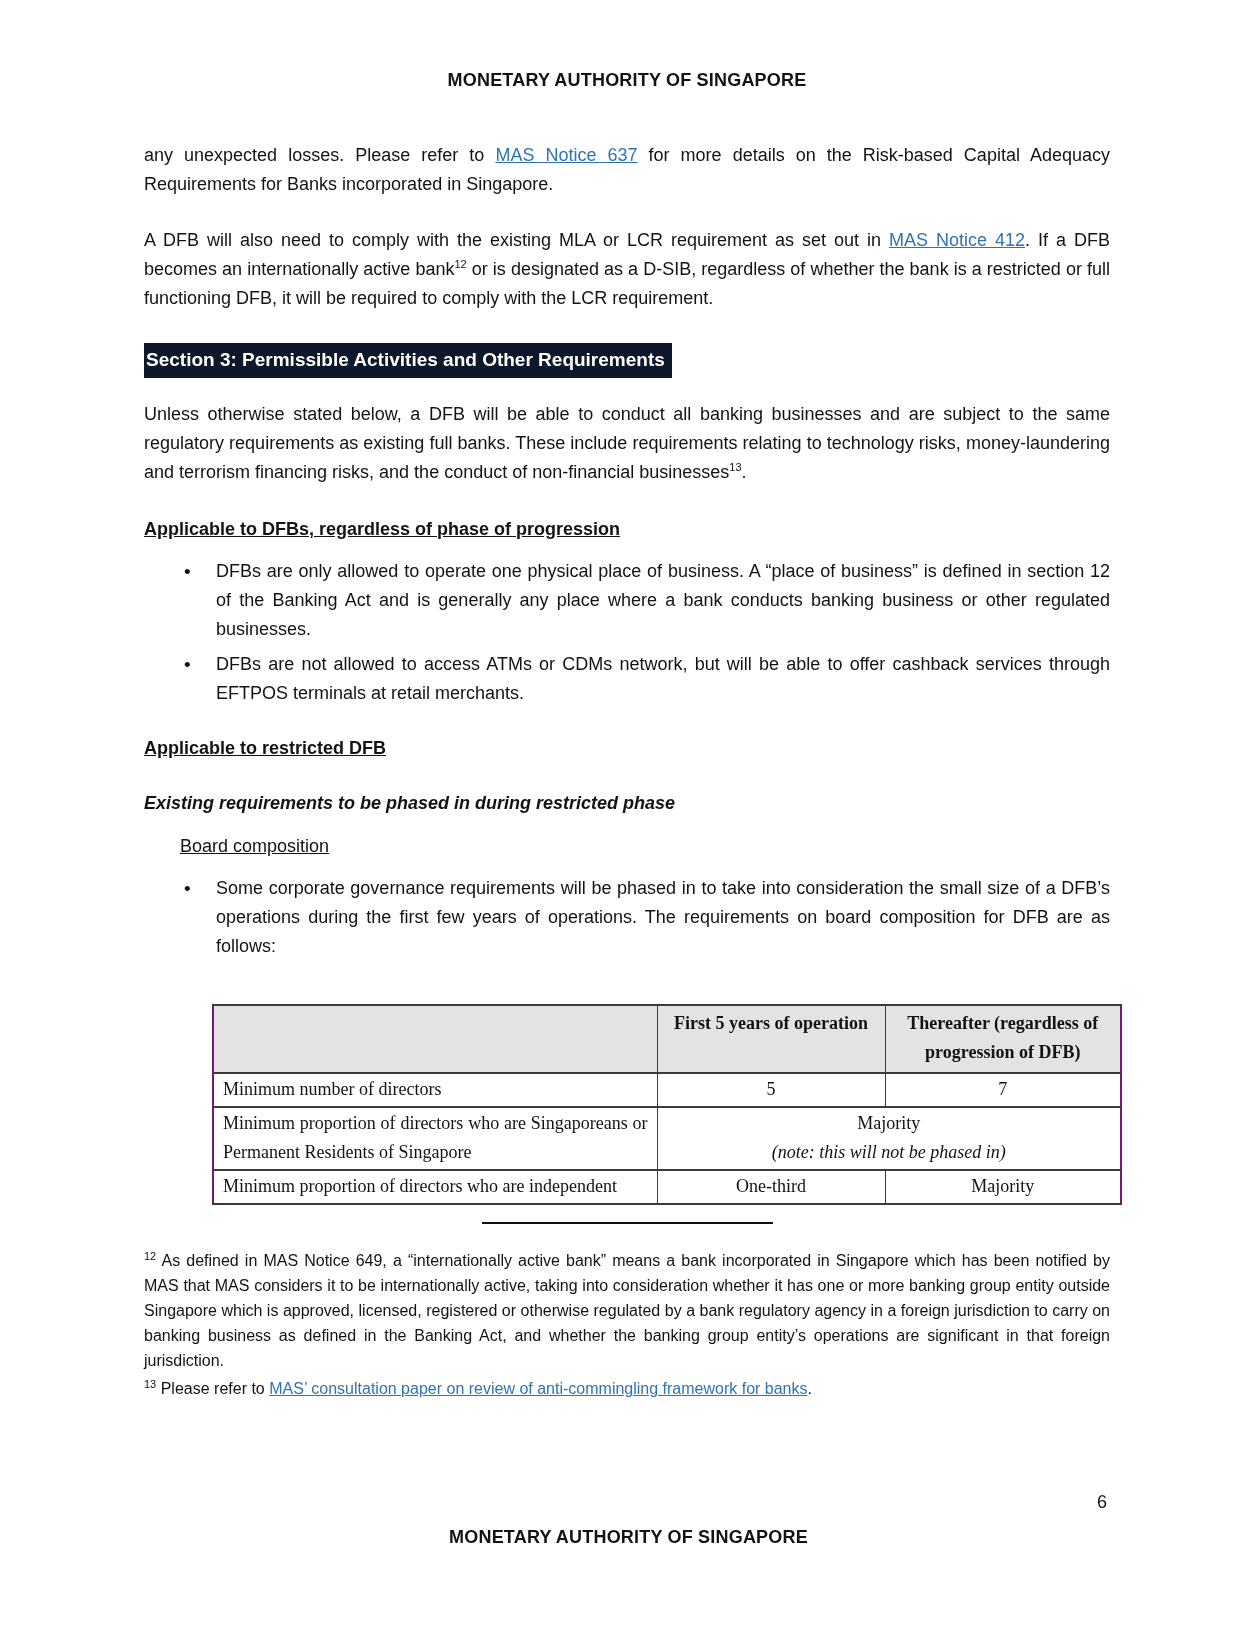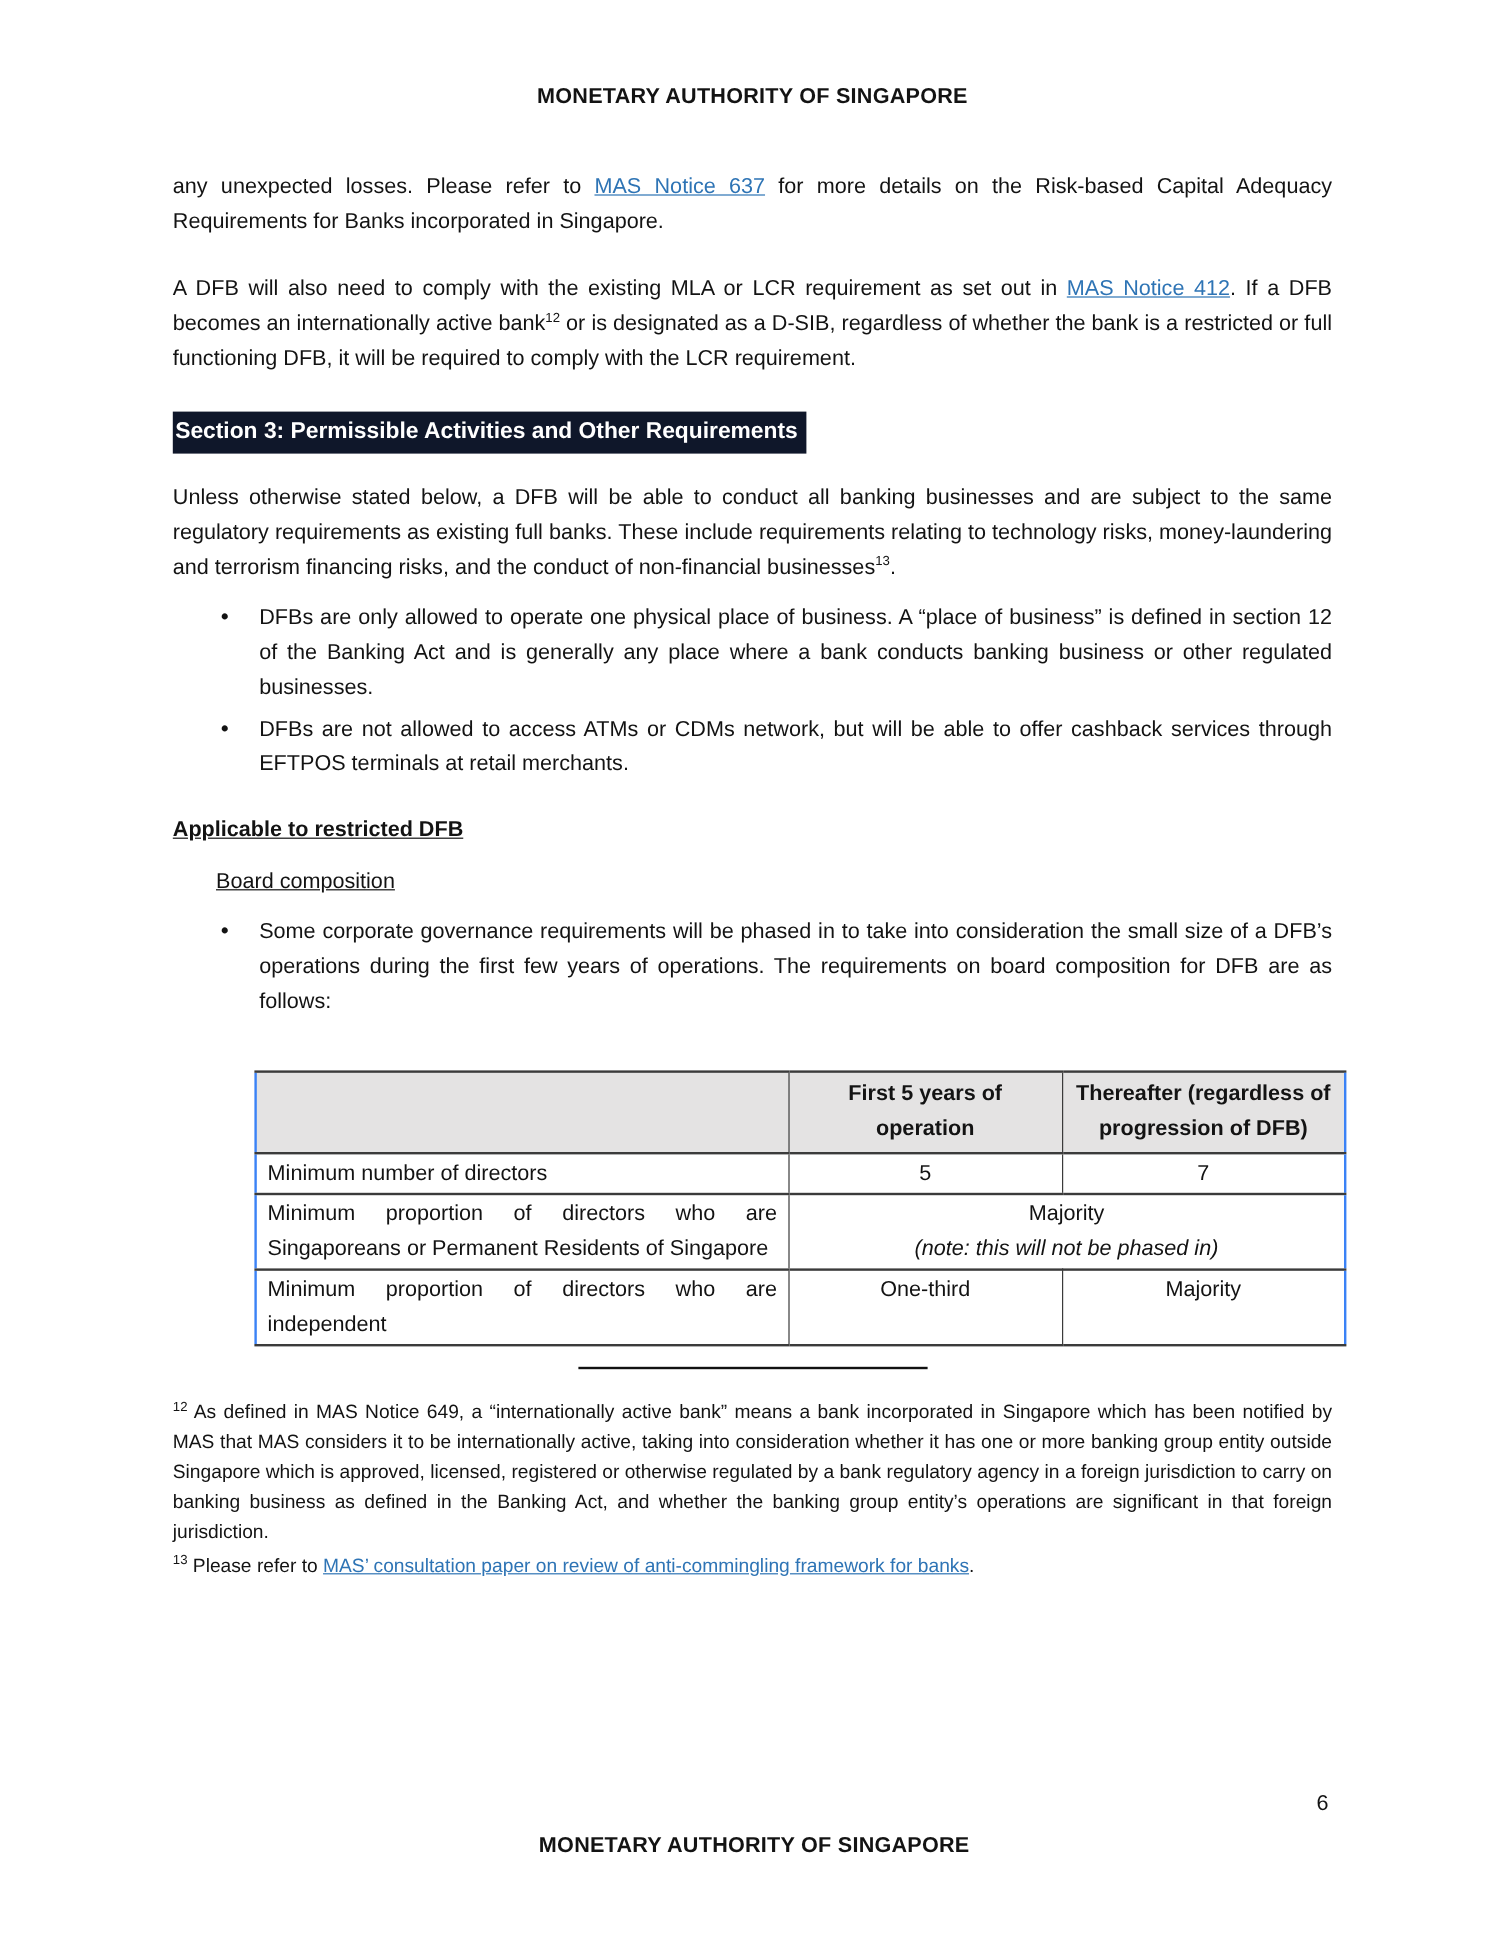--- a/index.html
+++ b/index.html
@@ -97,21 +97,21 @@
   }
   .board-table td, .board-table th {
     border: 1px solid #3b3b3b;
     border-top-width: 2px;
     border-bottom-width: 2px;
     vertical-align: top;
     padding: 1px 9px 2px 9px;
     line-height: 29px;
     font-weight: normal;
   }
-  .board-table { border: 2px solid #3b82f6; }
+  .board-table { border: 2px solid #701a75; font-family: Liberation Serif, serif; }
   .col-label { width: 444px; }
   .col-a { width: 228px; }
   .col-b { width: 236px; }
   .board-table th {
     background: #e4e3e3;
     font-weight: bold;
     text-align: center;
     padding-top: 3px;
     padding-bottom: 5px;
   }
@@ -162,26 +162,28 @@
   <div class="body-text para-2">
     <span>A DFB will also need to comply with the existing MLA or LCR requirement as set out in </span><a class="doc-link">MAS Notice 412</a><span>. If a DFB becomes an internationally active bank</span><sup>12</sup><span> or is designated as a D-SIB, regardless of whether the bank is a restricted or full functioning DFB, it will be required to comply with the LCR requirement.</span>
   </div>
 
   <div class="section-highlight">Section 3: Permissible Activities and Other Requirements</div>
 
   <div class="body-text para-3">
     <span>Unless otherwise stated below, a DFB will be able to conduct all banking businesses and are subject to the same regulatory requirements as existing full banks. These include requirements relating to technology risks, money-laundering and terrorism financing risks, and the conduct of non-financial businesses</span><sup>13</sup><span>.</span>
   </div>
 
+  <div class="h-underline-bold">Applicable to DFBs, regardless of phase of progression</div>
 
   <div class="bullet-item">DFBs are only allowed to operate one physical place of business. A “place of business” is defined in section 12 of the Banking Act and is generally any place where a bank conducts banking business or other regulated businesses.</div>
   <div class="bullet-item bullet-tight">DFBs are not allowed to access ATMs or CDMs network, but will be able to offer cashback services through EFTPOS terminals at retail merchants.</div>
 
   <div class="h-underline-bold h-restricted">Applicable to restricted DFB</div>
 
+  <div class="h-italic-bold">Existing requirements to be phased in during restricted phase</div>
 
   <div class="h-board">Board composition</div>
 
   <div class="bullet-item">Some corporate governance requirements will be phased in to take into consideration the small size of a DFB’s operations during the first few years of operations. The requirements on board composition for DFB are as follows:</div>
 
   <table class="board-table">
     <colgroup>
         <col class="col-label">
         <col class="col-a">
         <col class="col-b">

